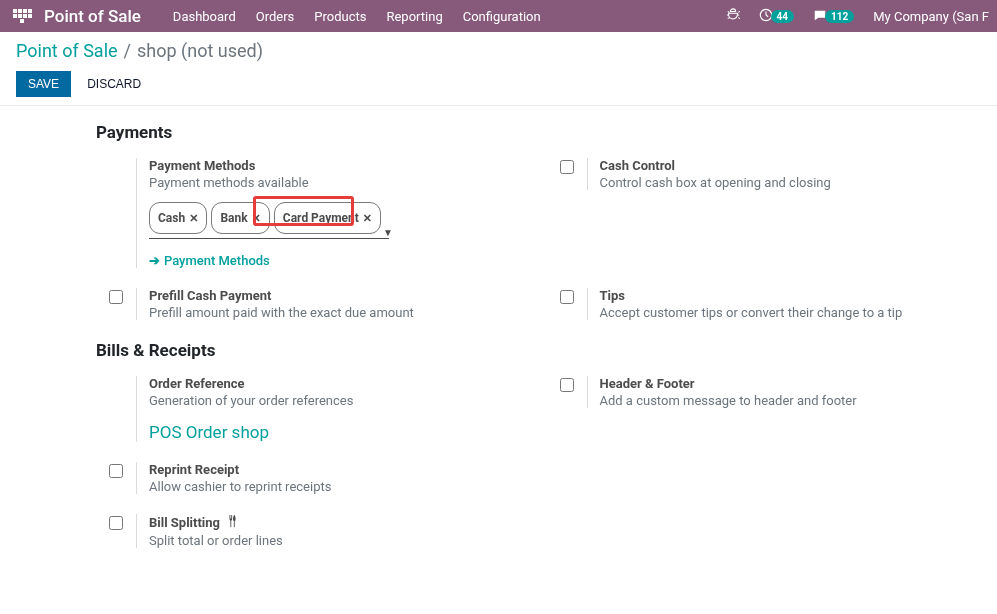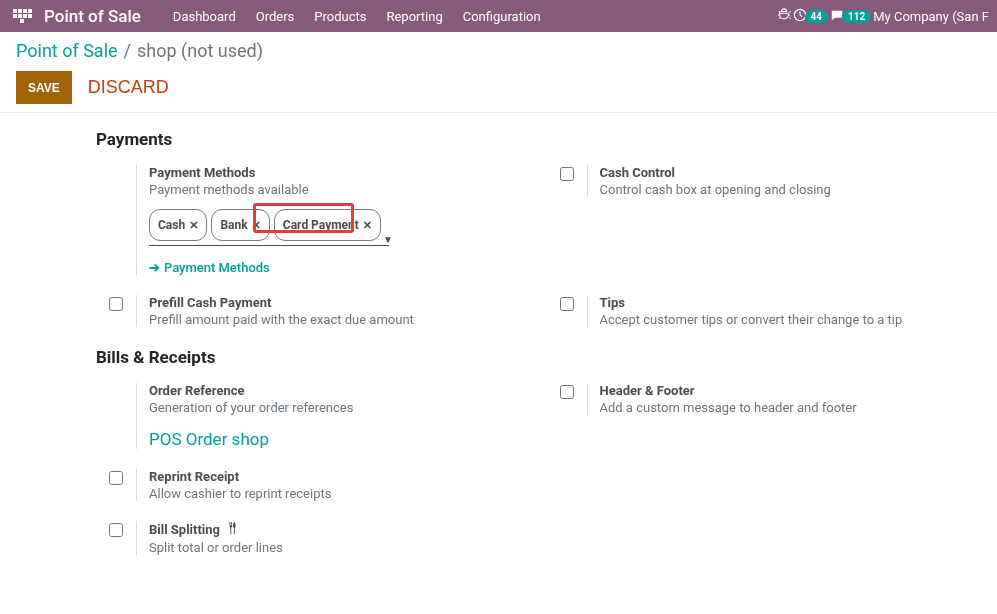--- a/index.html
+++ b/index.html
@@ -3,32 +3,32 @@
 <meta charset="utf-8">
 <style>
 * { box-sizing: border-box; margin: 0; padding: 0; }
 body { font-family: -apple-system, BlinkMacSystemFont, "Segoe UI", Roboto, "Helvetica Neue", Arial, sans-serif; font-size: 13px; color: #4c4c4c; }
 .top-nav { background: #875a7b; color: #fff; display: flex; align-items: center; height: 32px; padding: 0 8px; }
 .app-grid { width: 20px; height: 20px; margin: 0 12px 0 4px; cursor: pointer; display: flex; flex-wrap: wrap; align-content: center; justify-content: center; gap: 1px; }
 .app-grid span { width: 4px; height: 4px; background: #fff; display: inline-block; }
 .brand { font-size: 17px; font-weight: 500; margin-right: 32px; }
 .nav-items { display: flex; gap: 20px; }
 .nav-items a { color: #fff; text-decoration: none; font-size: 13px; cursor: pointer; }
-.top-right { margin-left: auto; display: flex; align-items: center; gap: 2px; font-size: 13px; }
+.top-right { margin-left: auto; display: flex; align-items: center; gap: 19px; font-size: 13px; }
 .bug-icon svg, .clock-icon svg, .chat-icon svg { fill: #fff; }
 .badge-pill { background: #00a09d; color: #fff; border-radius: 9px; font-size: 10px; padding: 1px 6px; margin-left: -2px; font-weight: 700; }
 .badge-group { display: flex; align-items: center; }
 .control-bar { padding: 8px 16px 0; border-bottom: 1px solid #e9ecef; }
 .breadcrumb { font-size: 18px; margin-bottom: 10px; display: flex; align-items: center; gap: 6px; }
 .breadcrumb .root { color: #00a09d; cursor: pointer; }
 .breadcrumb .sep { color: #6c757d; }
 .breadcrumb .current { color: #6c757d; }
 .action-btns { display: flex; gap: 12px; padding-bottom: 8px; }
-.btn-save { background: #a16207; color: #fff; border: none; padding: 6px 12px; font-size: 12px; font-weight: 700; cursor: pointer; text-align: right; }
-.btn-discard { background: none; border: none; color: #c2410c; font-size: 18px; font-weight: 500; cursor: pointer; padding: 6px 4px; }
+.btn-save { background: #0369a1; color: #fff; border: none; padding: 6px 12px; font-size: 12px; font-weight: 400; cursor: pointer; text-align: right; }
+.btn-discard { background: none; border: none; color: #0f172a; font-size: 12px; font-weight: 500; cursor: pointer; padding: 6px 4px; }
 .form-body { padding: 16px 0 16px 96px; }
 .section-title { font-size: 17px; font-weight: 700; color: #212529; margin: 0 0 16px 0; }
 .settings-row { display: flex; margin-bottom: 20px; }
 .settings-col { width: 50%; display: flex; align-items: flex-start; }
 .checkbox-slot { width: 40px; padding-top: 2px; display: flex; justify-content: center; }
 .checkbox-slot input[type="checkbox"] { width: 14px; height: 14px; cursor: pointer; accent-color: #00a09d; }
 .checkbox-slot.empty { width: 40px; }
 .content-slot { border-left: 1px solid #d8dadd; padding-left: 12px; flex: 1; }
 .setting-label { font-weight: 700; color: #4c4c4c; font-size: 13px; display: flex; align-items: center; gap: 6px; }
 .setting-desc { color: #6c757d; font-size: 13px; margin-top: 2px; }

